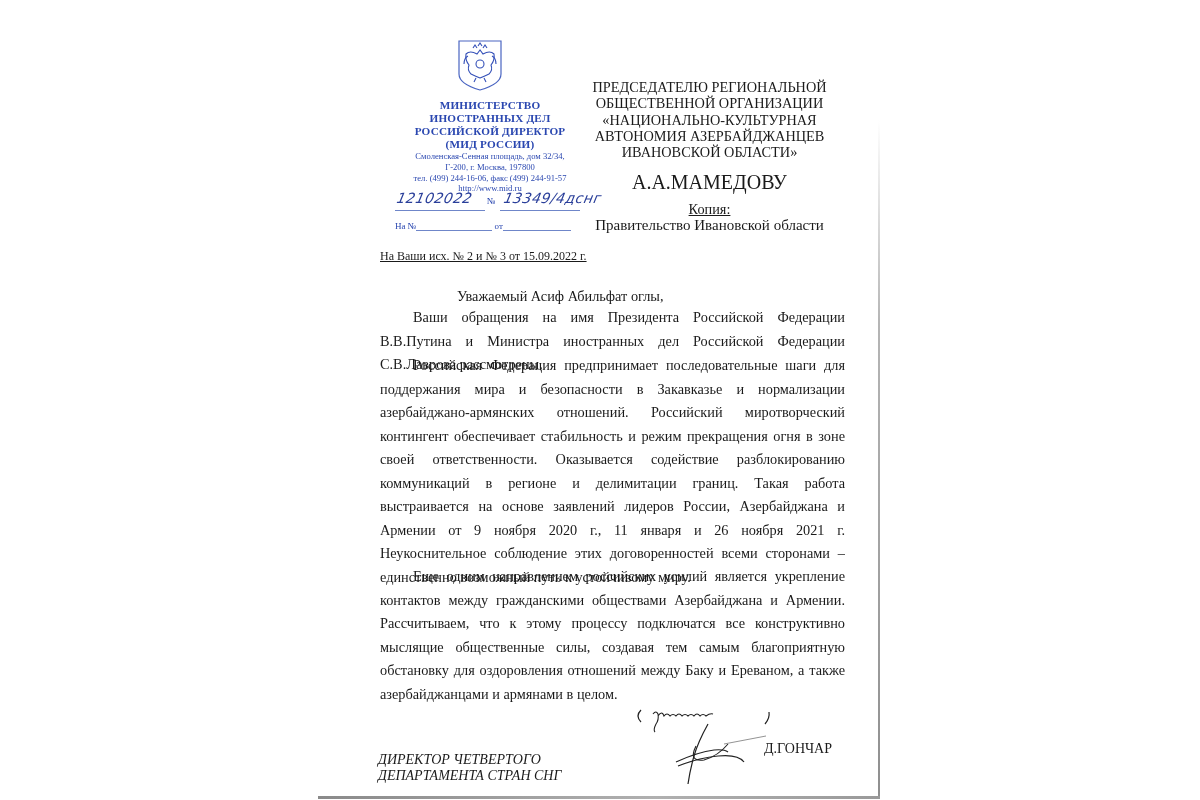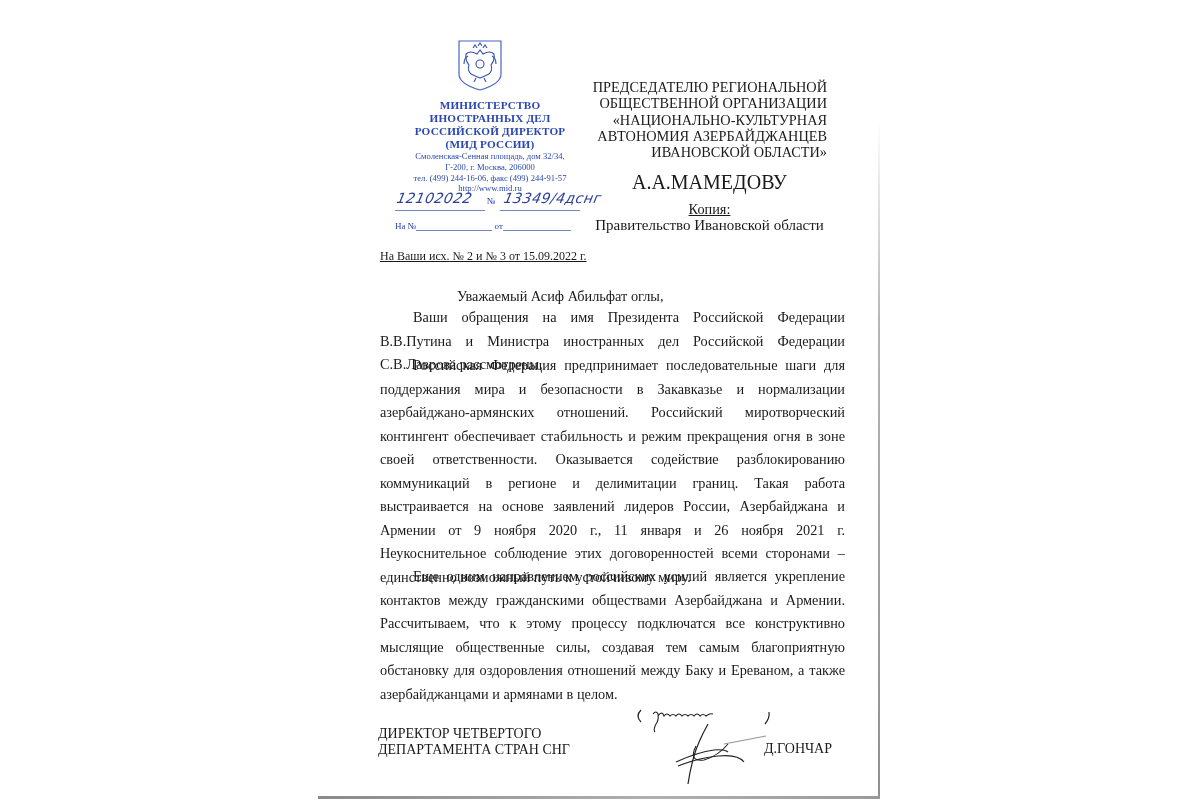--- a/index.html
+++ b/index.html
@@ -19,38 +19,38 @@
     .reg-line { position: absolute; top: 190px; height: 20px; }
     .reg-date { left: 395px; width: 90px; border-bottom: 1px solid #6f86c9; }
     .reg-no-label { position: absolute; left: 487px; top: 196px; color: #2a47b0; font-size: 9px; }
     .reg-no { left: 500px; width: 80px; border-bottom: 1px solid #6f86c9; }
     .handwritten { font-family: "DejaVu Sans", sans-serif; font-style: italic; color: #2a3f9a;
       font-size: 14px; letter-spacing: 0.5px; transform: skewX(-12deg); position: absolute; top: 0; }
     .ref-row { position: absolute; left: 395px; top: 221px; color: #2a47b0; font-size: 9px; }
     .ref-row .blank { display: inline-block; border-bottom: 1px solid #6f86c9; height: 9px; vertical-align: bottom; }
 
     
-    .addressee { position: absolute; left: 592px; top: 79px; width: 235px; text-align: right;
+    .addressee { position: absolute; left: 592px; top: 79px; width: 235px; text-align: center;
       font-size: 14.3px; line-height: 16.3px; }
     .addressee .line { white-space: nowrap; }
     .recipient-name { position: absolute; left: 592px; top: 171px; width: 235px; text-align: center; font-size: 20px; }
     .copy-label { position: absolute; left: 592px; top: 201px; width: 235px; text-align: center; font-size: 14.3px; text-decoration: underline; }
     .copy-to { position: absolute; left: 592px; top: 217px; width: 235px; text-align: center; font-size: 15px; }
 
     
     .reference { position: absolute; left: 380px; top: 249px; font-size: 12px; text-decoration: underline; }
     .salutation { position: absolute; left: 413px; top: 288px; font-size: 14.3px; margin-left: 44px; }
     .body-text { position: absolute; left: 380px; width: 465px; font-size: 14.3px; line-height: 23.5px; text-align: justify; }
     .p1 { top: 306px; }
     .p2 { top: 354px; }
     .p3 { top: 565px; }
     .body-text p { margin: 0; text-indent: 33px; }
 
     
-    .signer-title { position: absolute; left: 378px; top: 726px; font-size: 14px; line-height: 15.5px; }
+    .signer-title { position: absolute; left: 378px; top: 752px; font-size: 14px; line-height: 15.5px; font-style: italic; }
     .signer-name { position: absolute; left: 764px; top: 741px; font-size: 14px; }
     .closing { position: absolute; left: 633px; top: 700px; width: 150px; height: 36px; }
     .signature { position: absolute; left: 668px; top: 722px; width: 100px; height: 64px; }
   </style>
 </head>
 <body>
 
 <div class="page-edge-right"></div>
 <div class="page-edge-bottom"></div>
 
@@ -67,21 +67,21 @@
 
 <div class="ministry">
   <div>МИНИСТЕРСТВО</div>
   <div>ИНОСТРАННЫХ ДЕЛ</div>
   <div>РОССИЙСКОЙ ДИРЕКТОР</div>
   <div>(МИД РОССИИ)</div>
 </div>
 
 <div class="address">
   <div>Смоленская-Сенная площадь, дом 32/34,</div>
-  <div>Г-200, г. Москва, 206000</div>
+  <div>Г-200, г. Москва, 197800</div>
   <div>тел. (499) 244-16-06, факс (499) 244-91-57</div>
   <div>http://www.mid.ru</div>
 </div>
 
 <div class="reg-line reg-date">
   <span class="handwritten" style="left:2px;">12102022</span>
 </div>
 <span class="reg-no-label">№</span>
 <div class="reg-line reg-no">
   <span class="handwritten" style="left:4px;">13349/4дснг</span>

